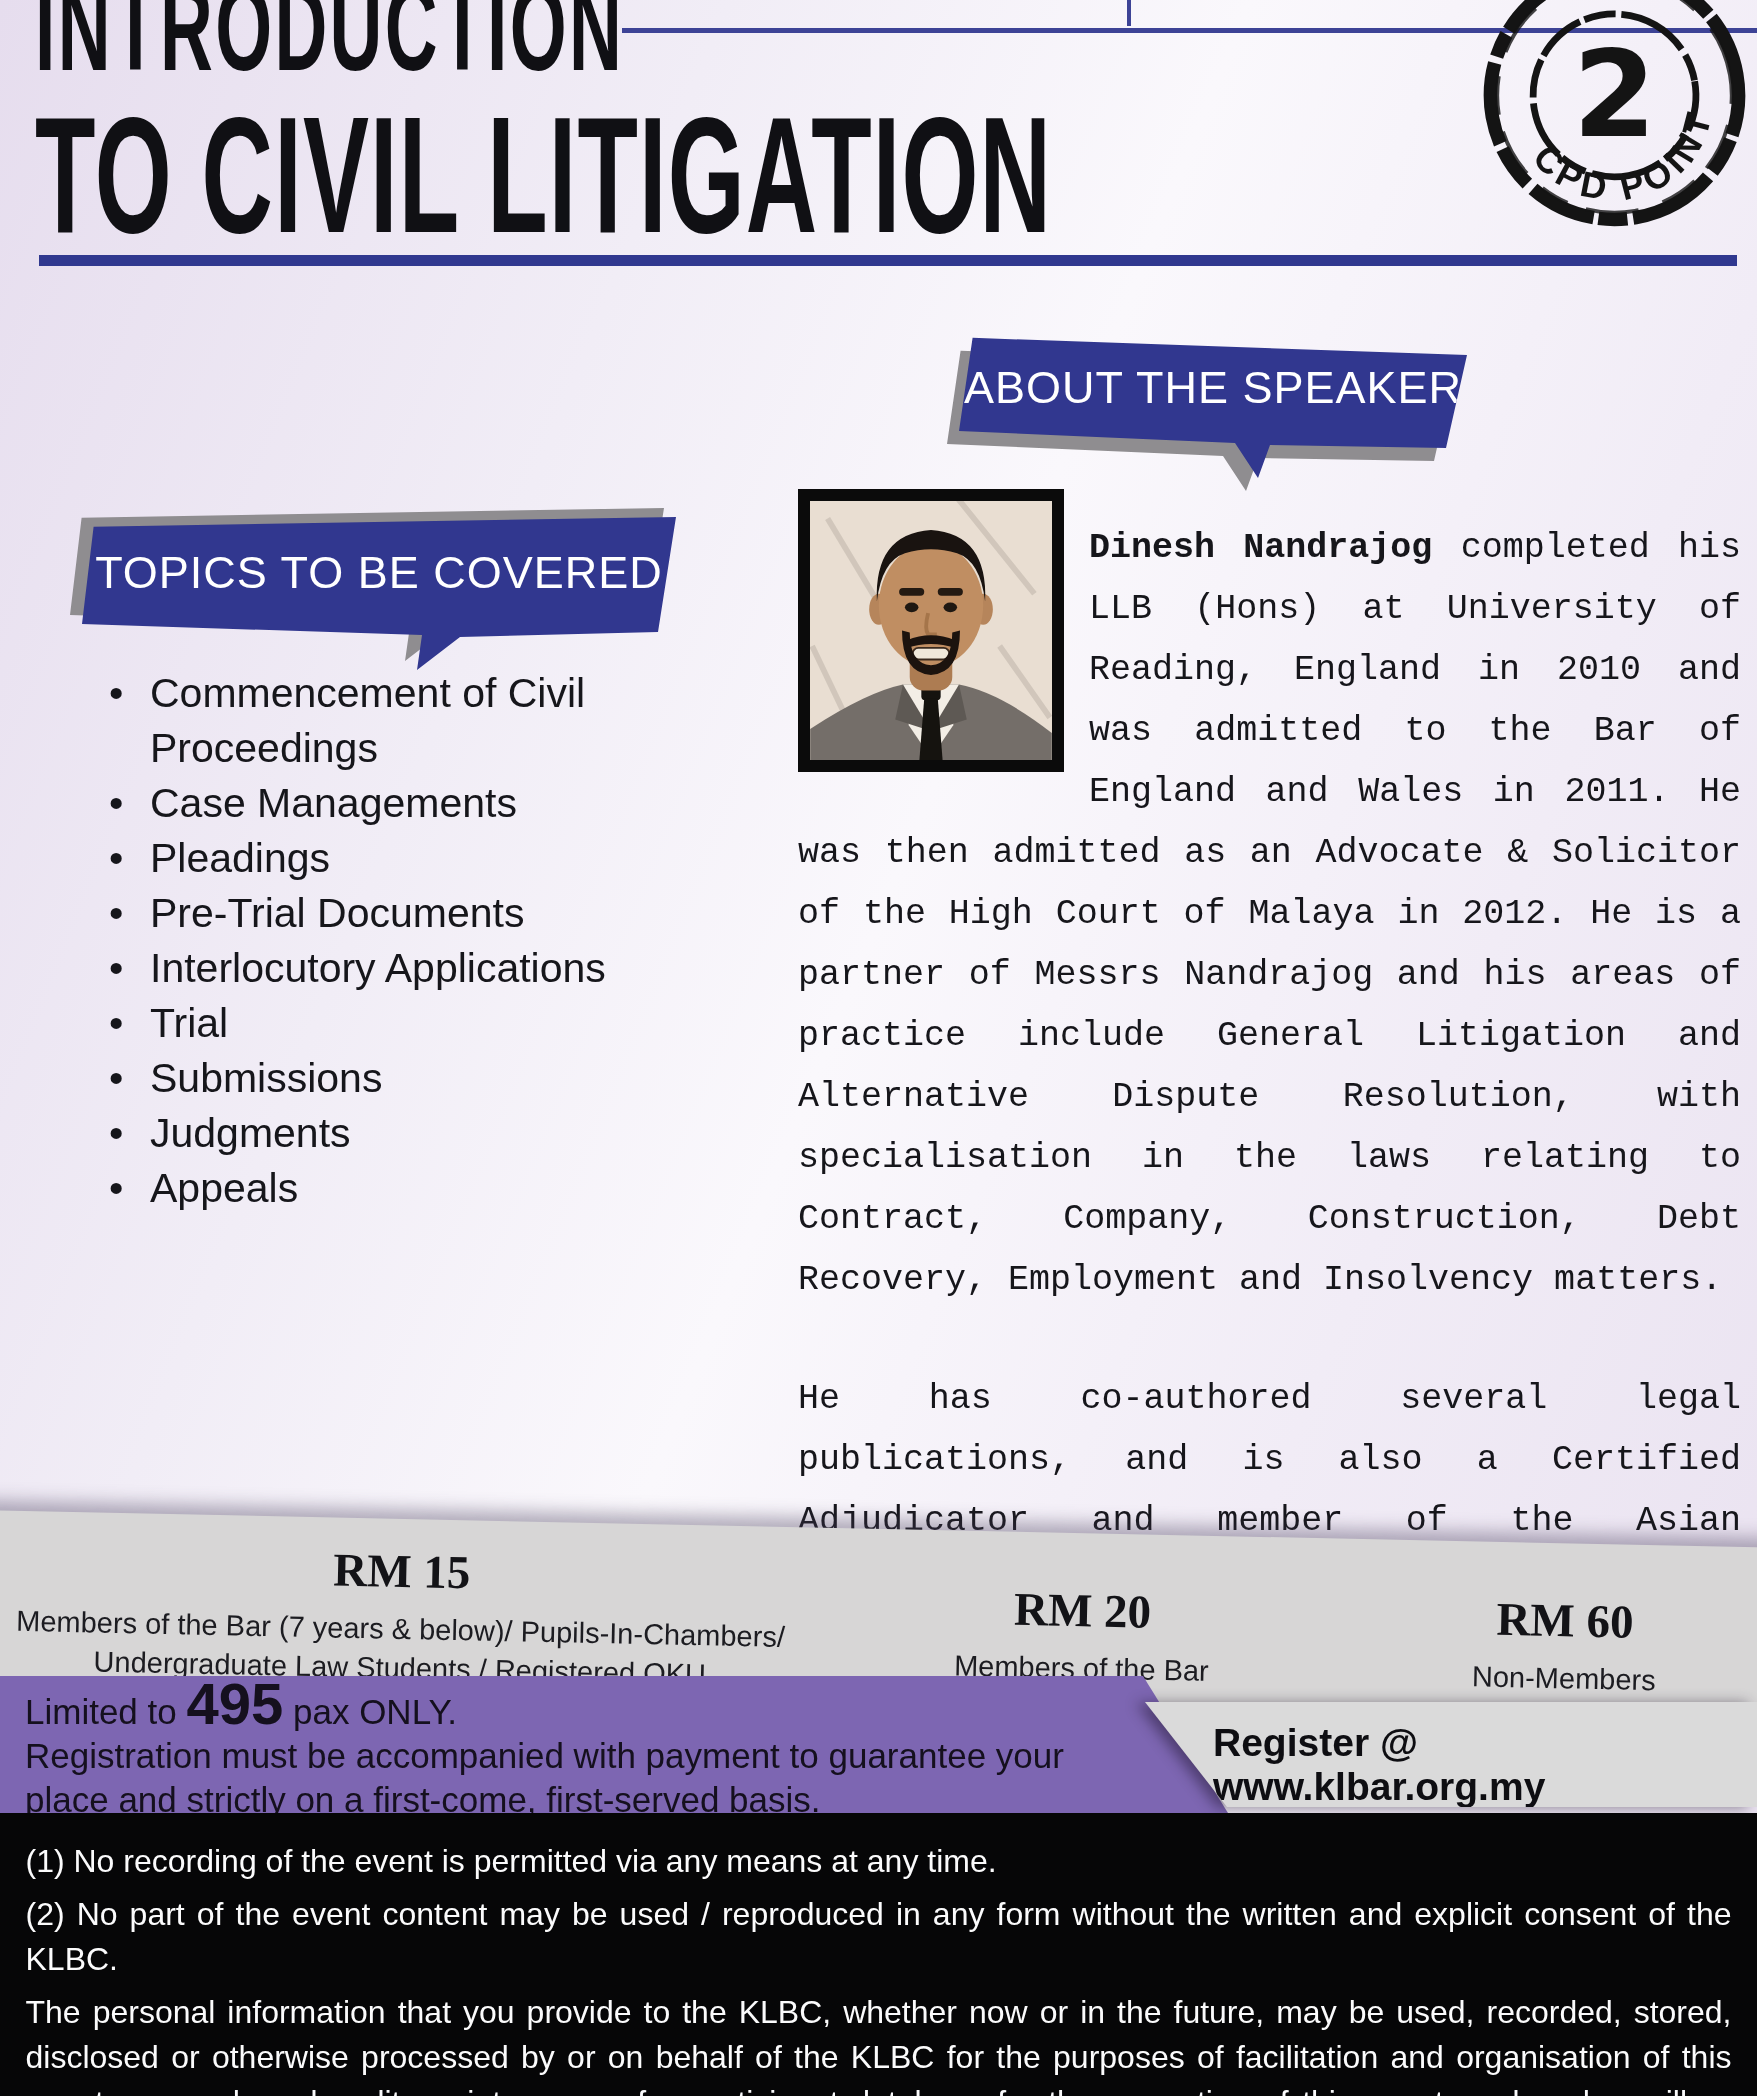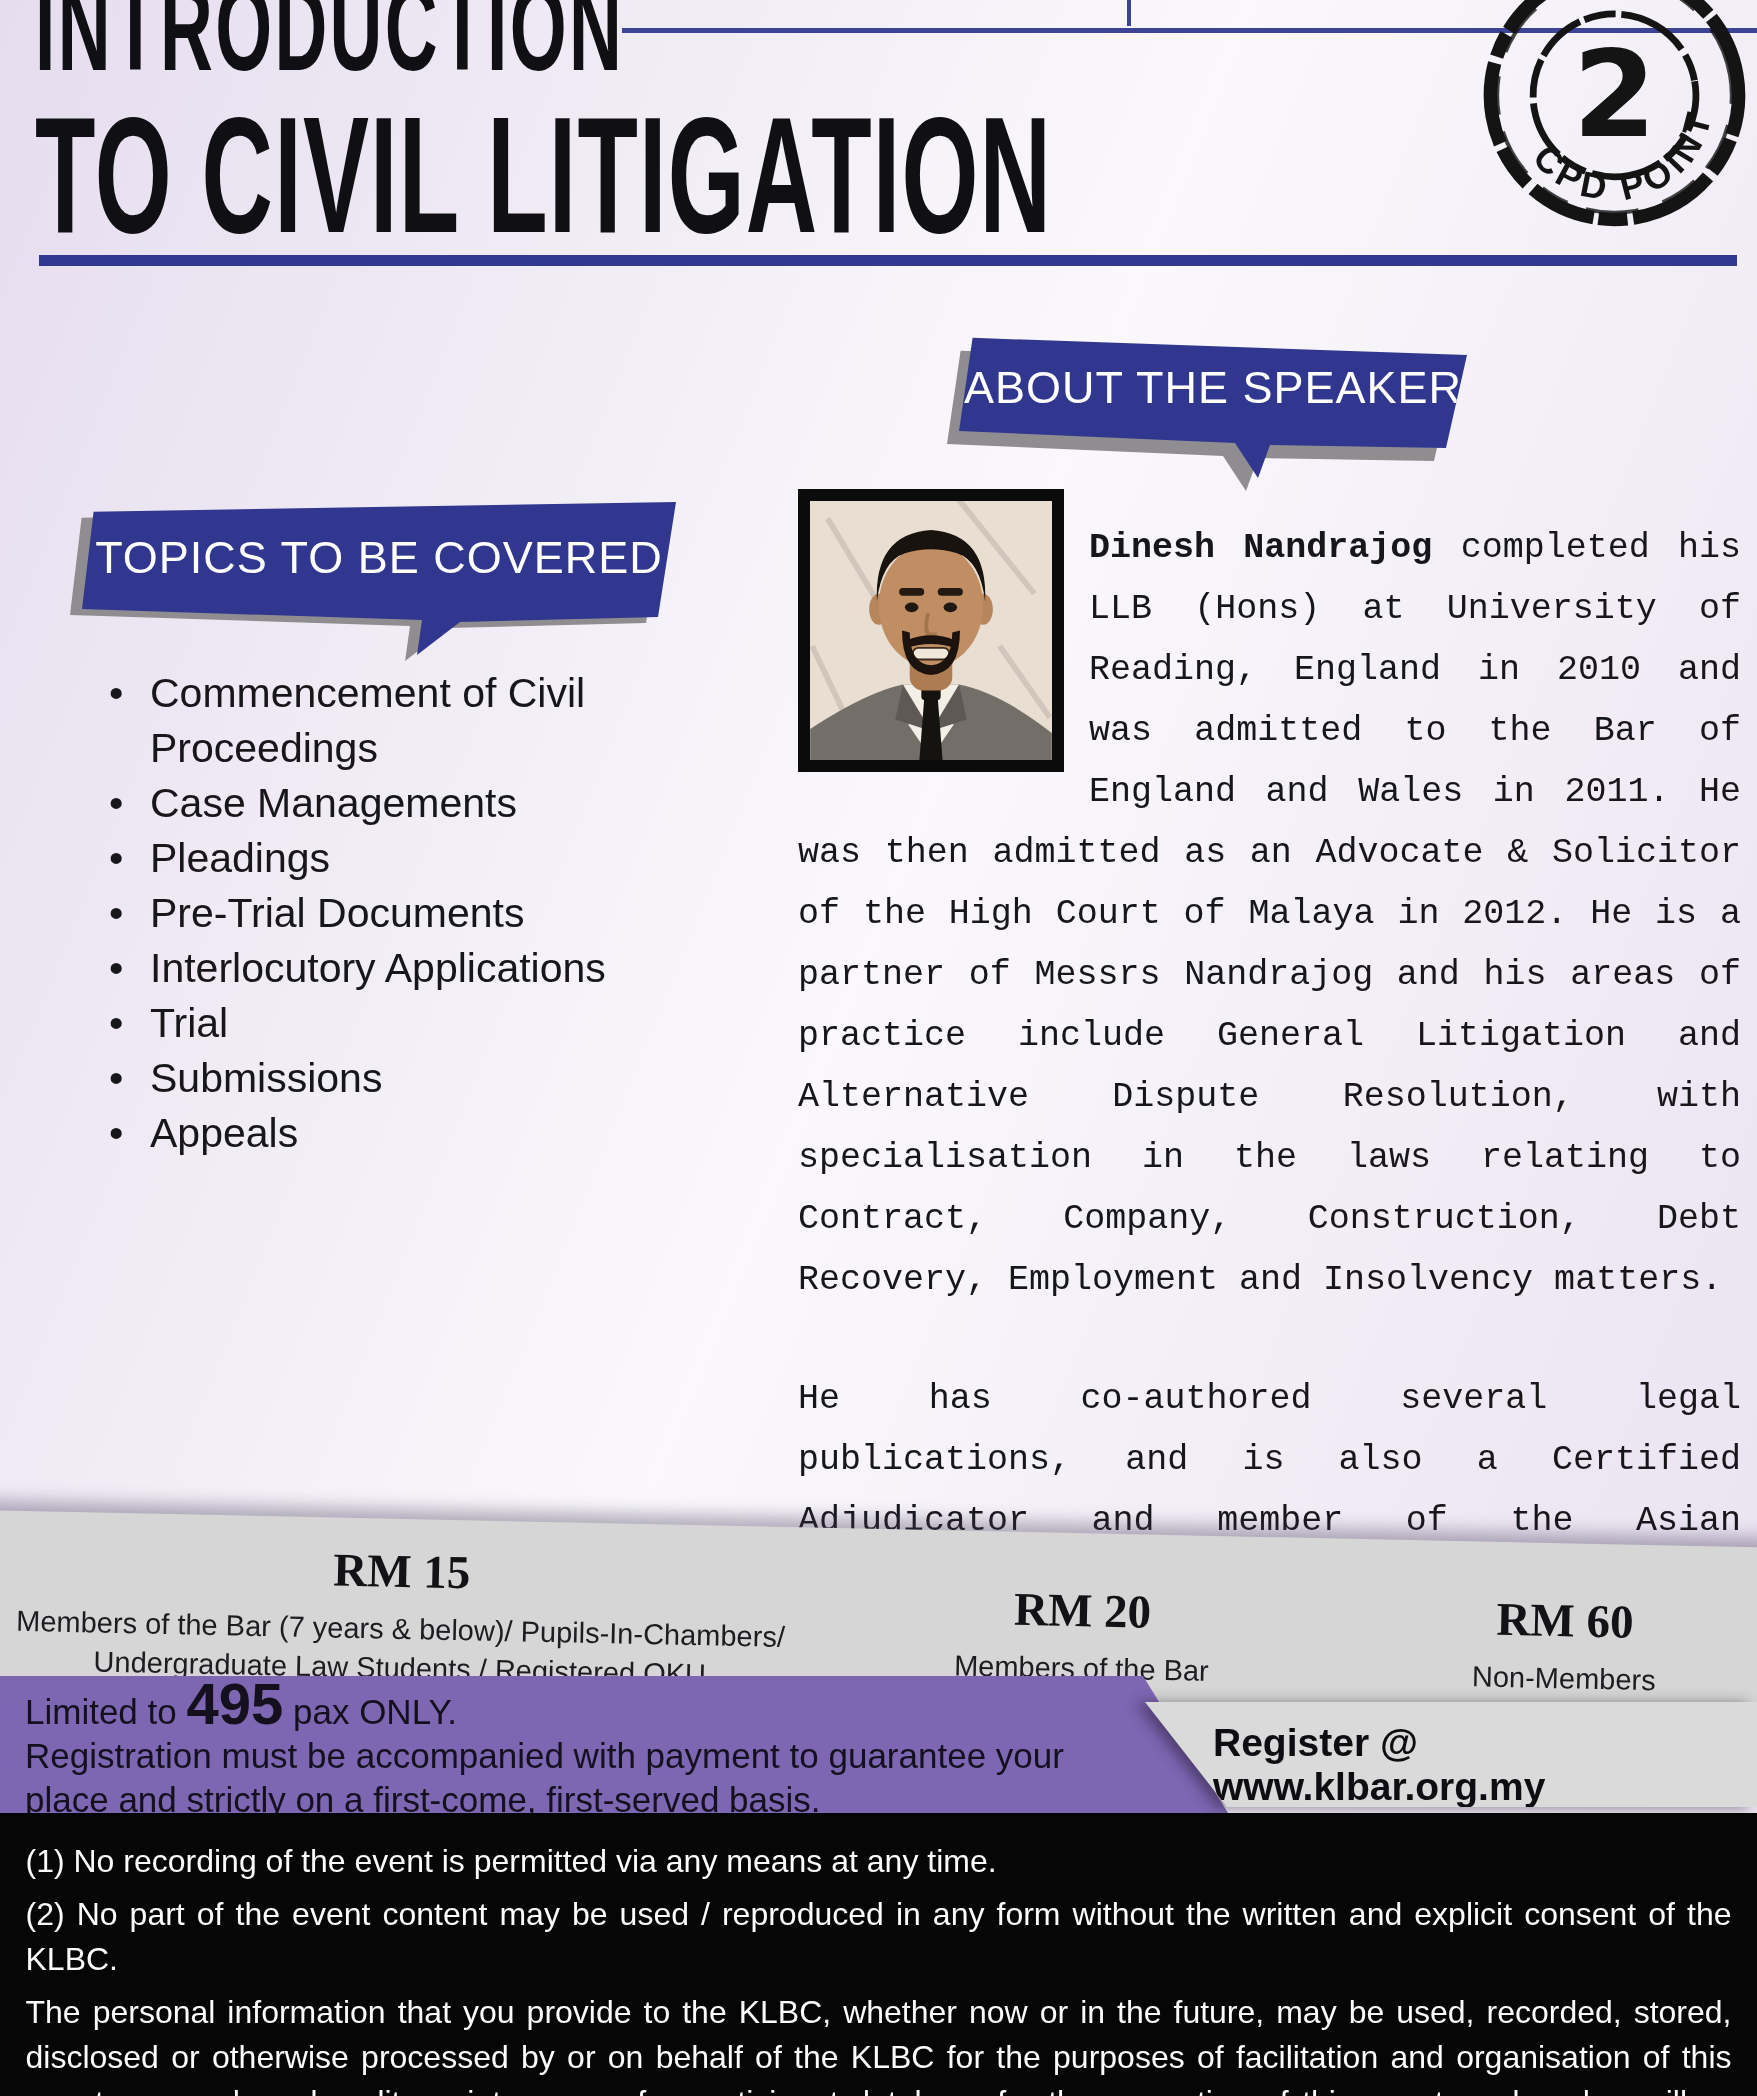--- a/index.html
+++ b/index.html
@@ -18,21 +18,21 @@
   .rule-top{position:absolute; left:622px; top:28px; width:1135px; height:4.9px; background:#3d4396; z-index:1;}
   .tick-top{position:absolute; left:1127px; top:0; width:3.9px; height:26px; background:#3d4396; z-index:1;}
   .rule-title{position:absolute; left:39px; top:255px; width:1698px; height:10.7px; background:#30388f; z-index:1;}
   
   .stamp{position:absolute; left:1473px; top:-50px; width:283px; height:293px; z-index:4;}
   
   .ribbon, .ribbon-shadow{position:absolute;}
   .ribbon{background:#31378f; z-index:3; color:#fff;}
   .ribbon-shadow{background:#8f8d90; z-index:2;}
   .rib-topics-clip{clip-path:polygon(11.6px 9.7px,594px 0px,576px 115px,378px 120px,335px 153px,340px 118px,0px 107px);}
-  .rib-topics{left:82px; top:502px; width:594px; height:153px;}
+  .rib-topics{left:82px; top:517px; width:594px; height:153px;}
   .rib-topics-sh{left:70px; top:508px; width:594px; height:153px;}
   .rib-about-clip{clip-path:polygon(13.6px 5.8px,508px 23px,487px 116px,311px 113px,299px 146px,276px 111px,0px 99px);}
   .rib-about{left:959px; top:332px; width:508px; height:146px;}
   .rib-about-sh{left:947px; top:345px; width:508px; height:146px;}
   .rib-label{height:111px; display:flex; align-items:center; justify-content:center;
              font-size:45px; letter-spacing:1px; font-weight:400;}
   
   .topics{position:absolute; left:105px; top:666px; width:574px; z-index:3;
           font-size:41px; line-height:55px; color:#16161b;}
   .topics ul{list-style:none; margin:0; padding:0;}
@@ -119,20 +119,21 @@
 
   <div class="topics">
     <ul>
       <li>Commencement of Civil Proceedings</li>
       <li>Case Managements</li>
       <li>Pleadings</li>
       <li>Pre-Trial Documents</li>
       <li>Interlocutory Applications</li>
       <li>Trial</li>
       <li>Submissions</li>
+      <li>Judgments</li>
       <li>Appeals</li>
     </ul>
   </div>
 
   <div class="bio">
     <div class="photo">
       <svg viewBox="0 0 250 268">
         <rect x="0" y="0" width="250" height="268" fill="#e9ded2"></rect>
         <g stroke="#c9bfb4" stroke-width="6" opacity=".75">
           <line x1="18" y1="18" x2="78" y2="118"></line>

